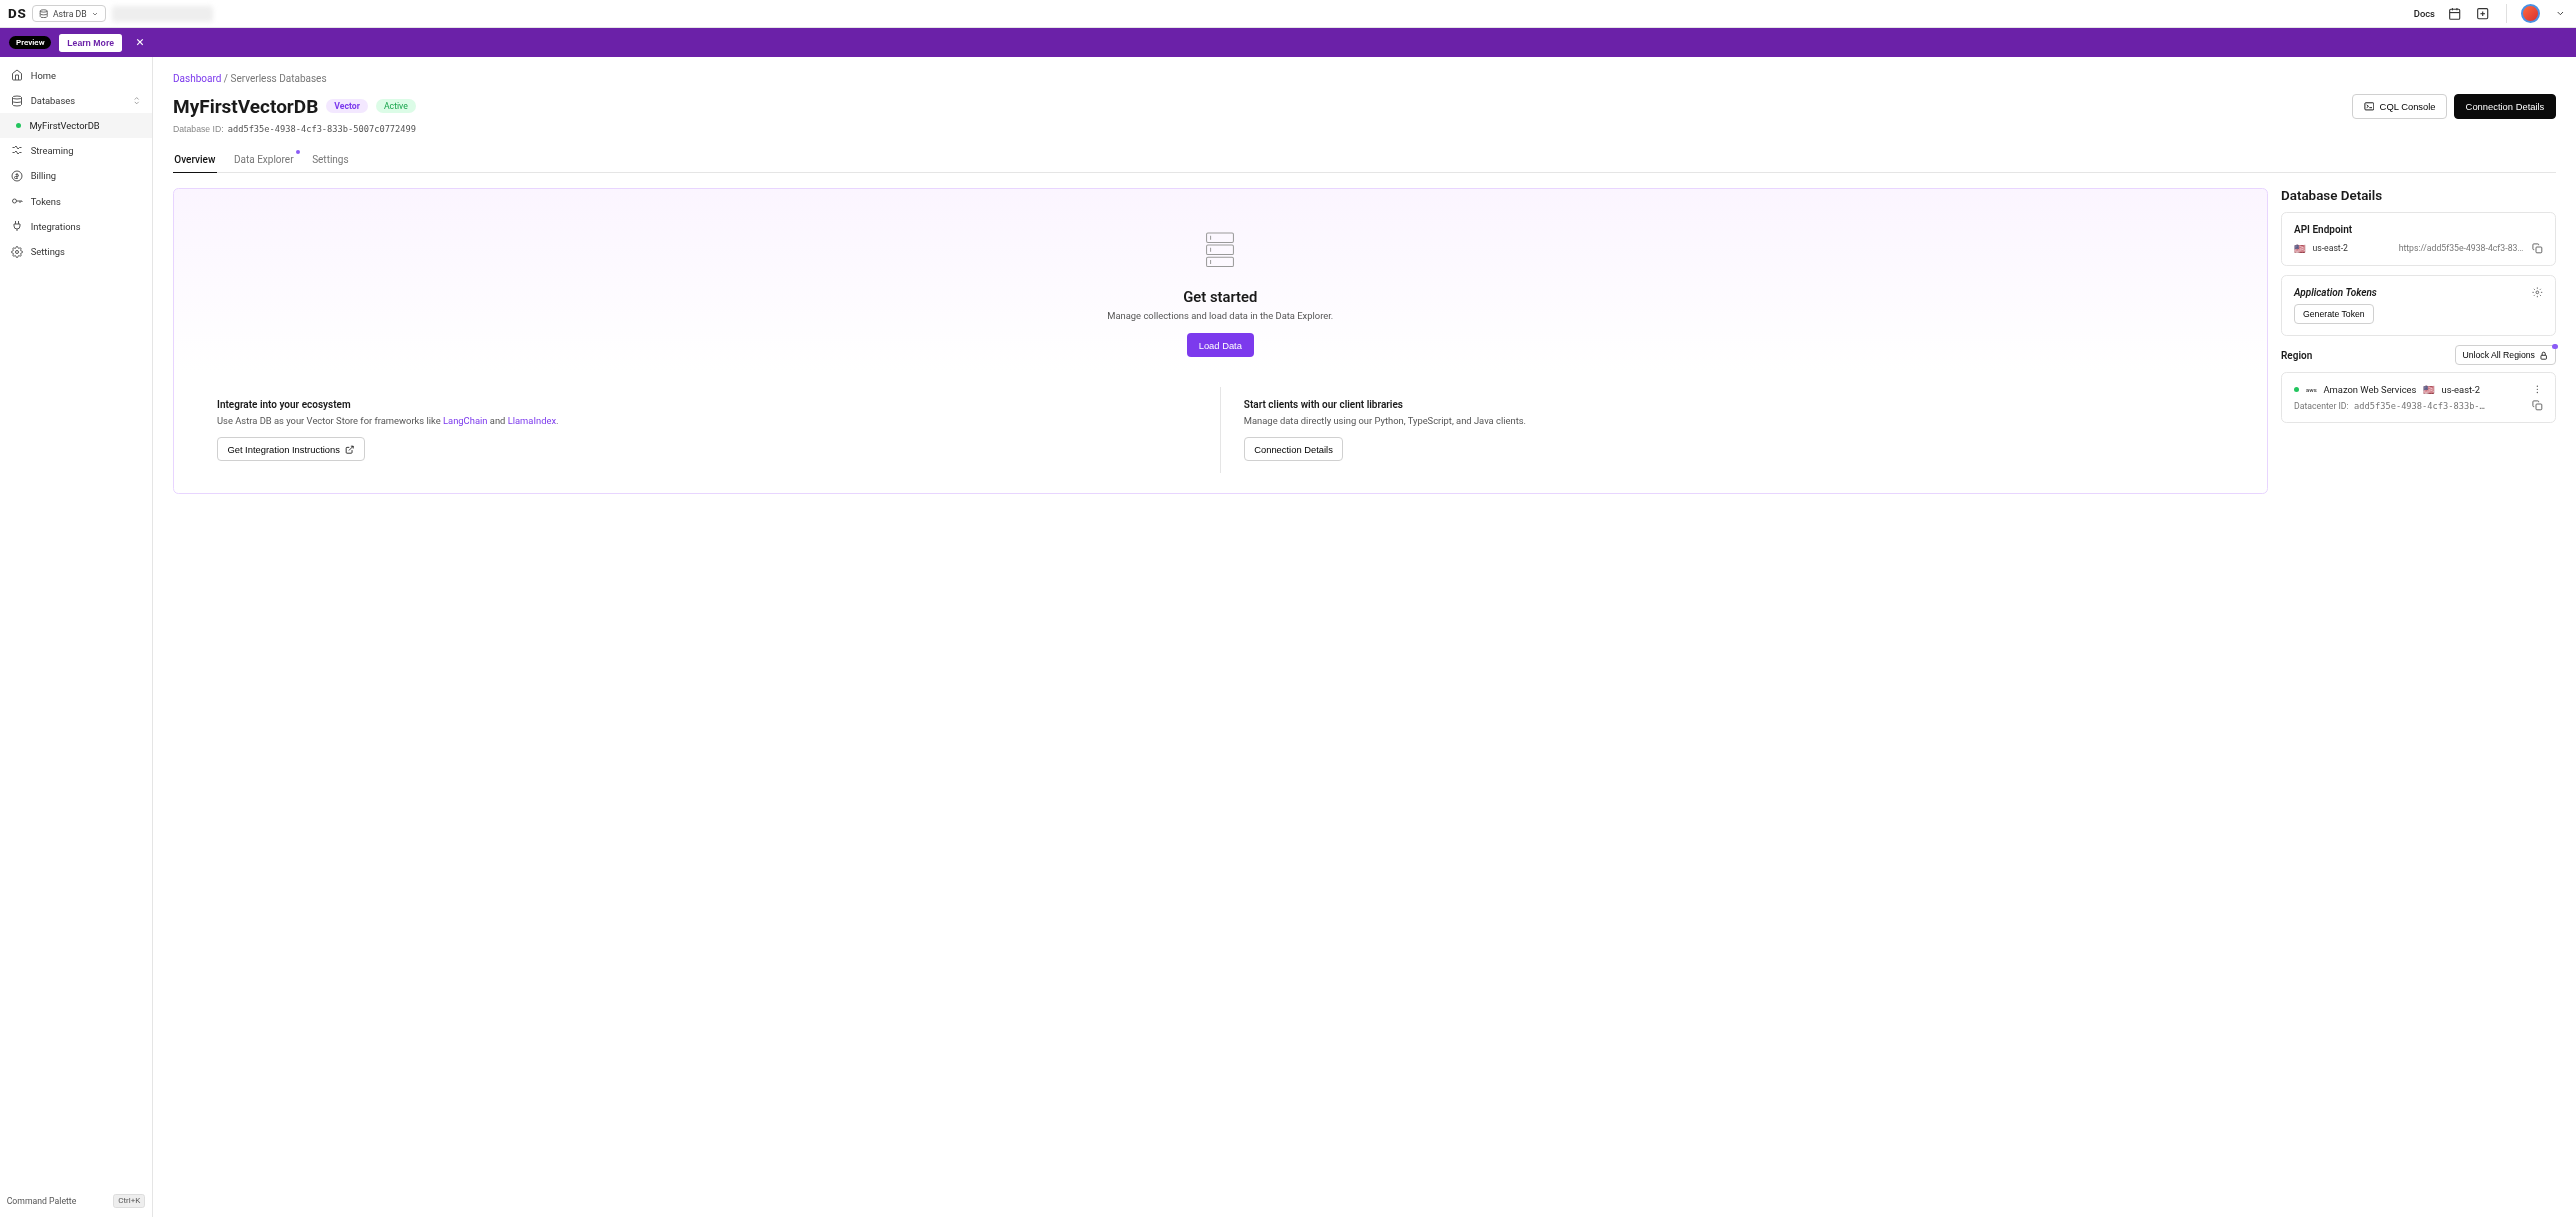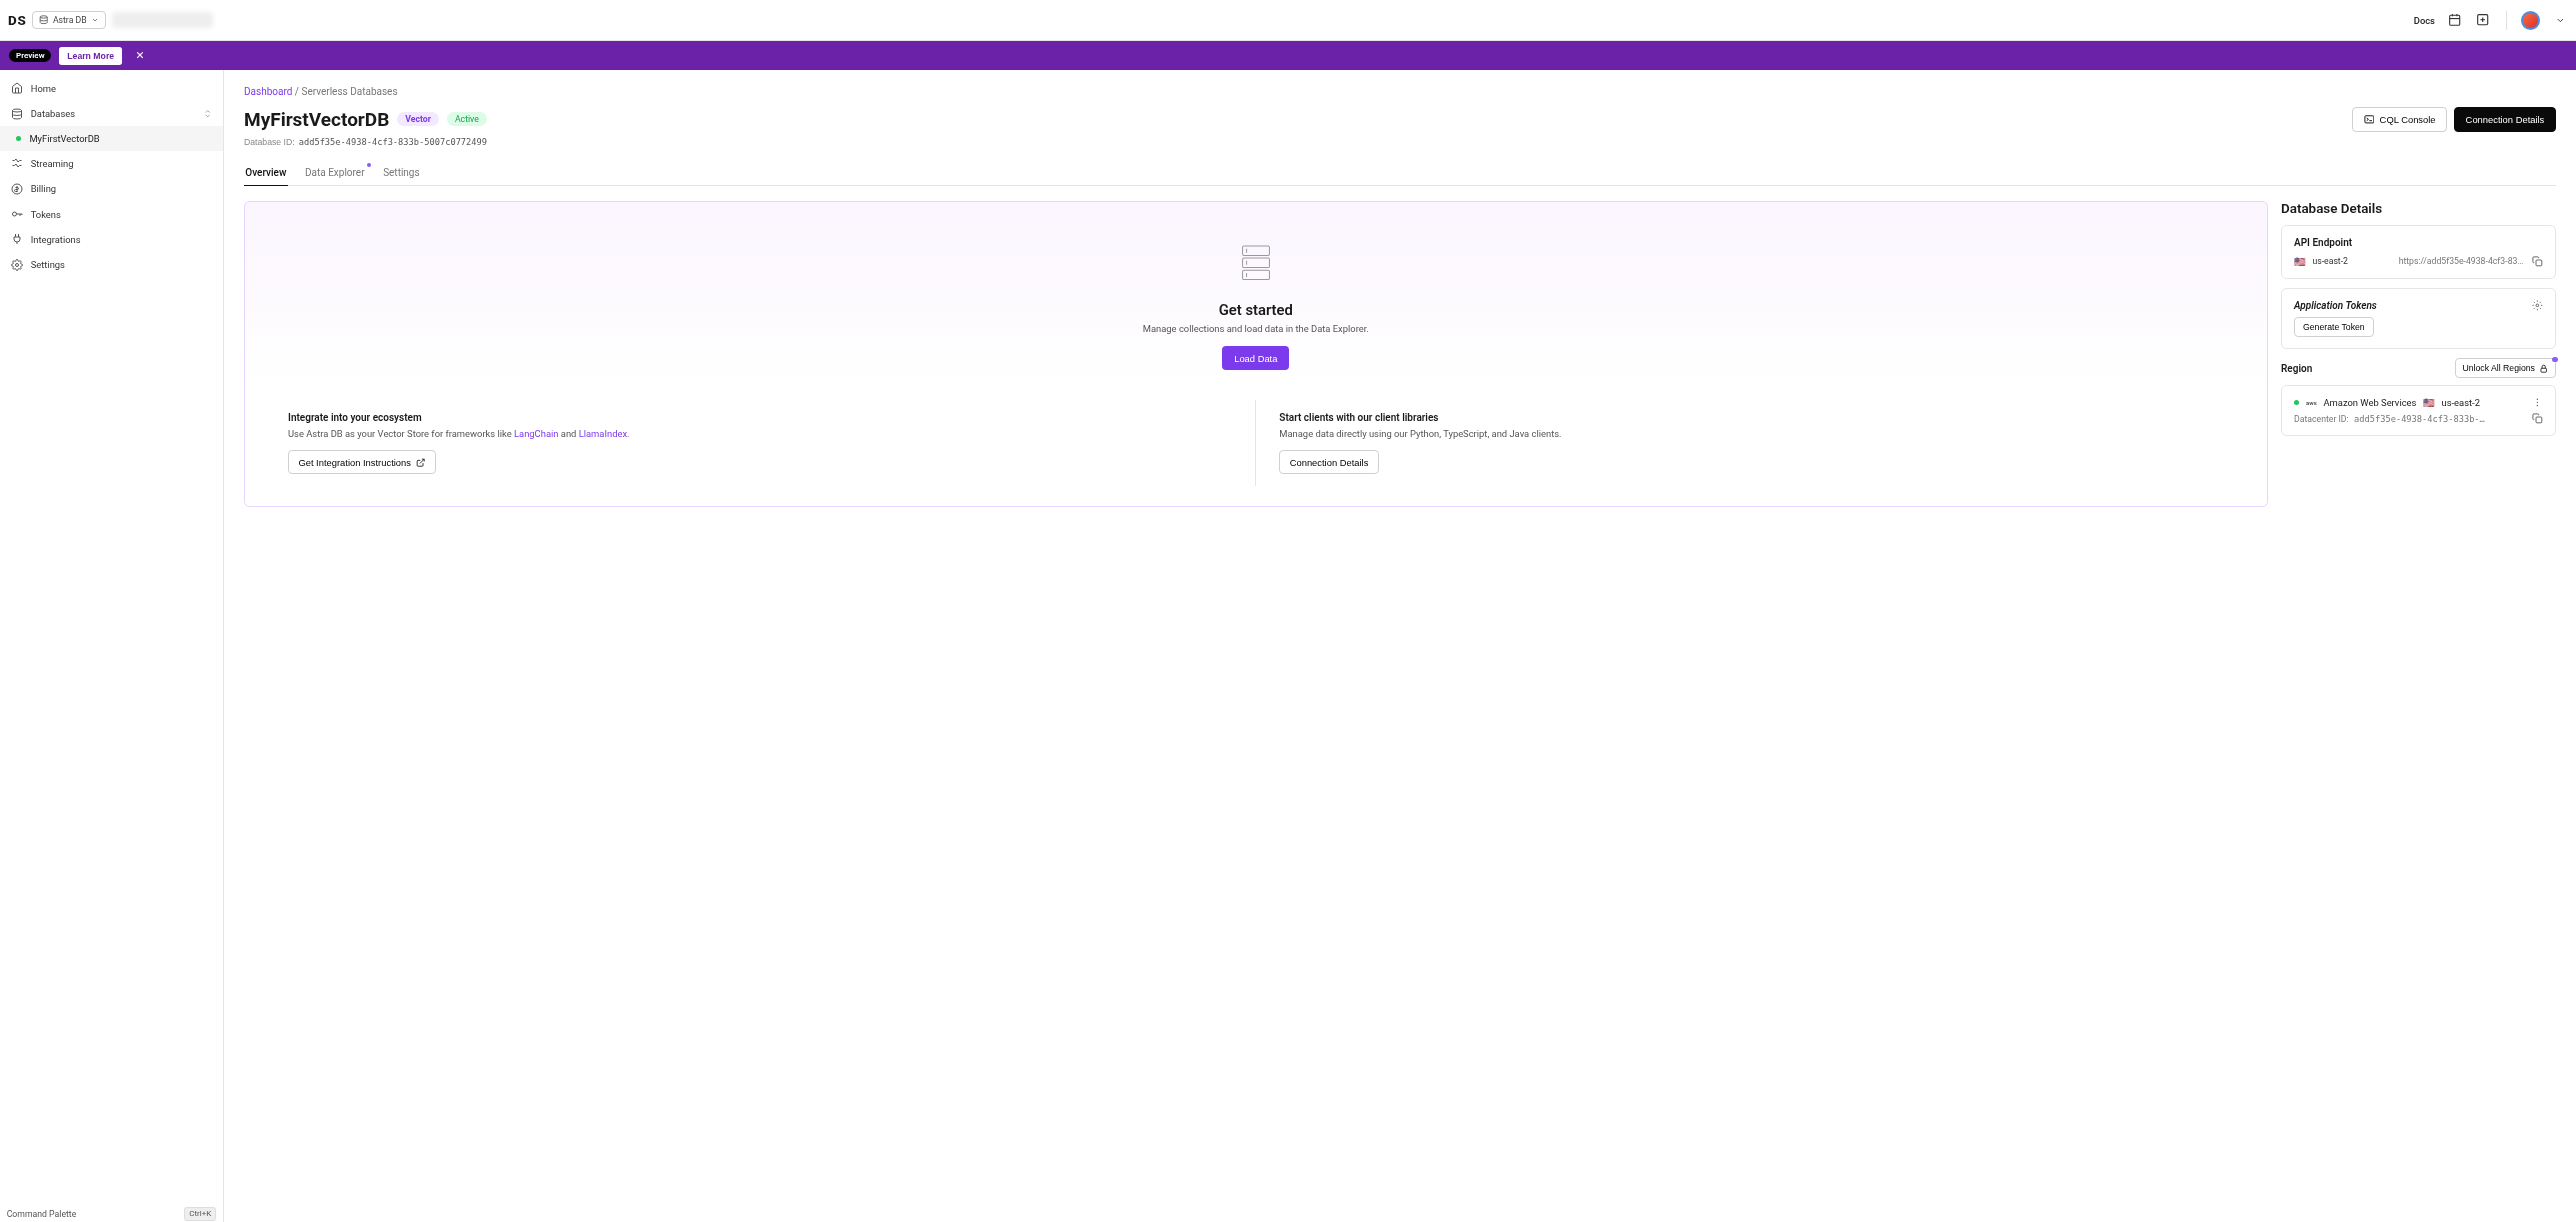--- a/index.html
+++ b/index.html
@@ -1,39 +1,39 @@
 <!DOCTYPE html>
 <html style="font-size:10.7px"><head>
 <meta charset="utf-8">
 <style>
 * { box-sizing: border-box; margin: 0; padding: 0; }
 body { font-family: -apple-system, BlinkMacSystemFont, "Segoe UI", Roboto, sans-serif; font-size: 9.4px; color: #1a1a1a; background:#fff; }
 svg { display:block; }
 
 
-.topbar { height:41px; display:flex; align-items:center; padding:0 8px; border-bottom:0.7px solid #e5e5e5;}
+.topbar { height:28px; display:flex; align-items:center; padding:0 8px; border-bottom:0.7px solid #e5e5e5;}
 .logo { font-weight:800; font-size:13.4px; letter-spacing:0.7px; margin-right:5.4px;}
 .org-pill { display:flex; align-items:center; gap:4px; border:0.7px solid #d0d0d0; border-radius:4px; padding:2.7px 6.7px; font-size:8.7px; color:#444; cursor:pointer;}
 .topbar-spacer{flex:1;}
 .topbar-right{display:flex;align-items:center;gap:12px;}
 .docs-link{font-size:9.4px;color:#222;font-weight:500;cursor:pointer;}
 .icon-btn{width:16px;height:16px;display:flex;align-items:center;justify-content:center;cursor:pointer;color:#333;}
 .avatar{width:19px;height:19px;border-radius:50%;background:linear-gradient(135deg,#ff6a3d,#d63031);border:2px solid #4a90e2;position:relative;}
 .topbar-sep{width:0.7px;height:19px;background:#e0e0e0;margin:0 2.7px;}
 
 
 .banner{background:#6b21a8;color:#fff;display:flex;align-items:center;padding:5.4px 9.4px;gap:8px;}
 .banner-badge{background:#000;color:#fff;padding:2px 6.7px;border-radius:8px;font-size:8px;font-weight:600;}
 .banner-text{flex:1;font-size:9.4px;}
 .banner-btn{background:#fff;color:#6b21a8;border:none;padding:4px 8px;border-radius:2.7px;font-weight:600;font-size:8.7px;cursor:pointer;}
 .banner-close{color:#fff;cursor:pointer;padding:2.7px 5.4px;font-size:10.7px;}
 
 
 .layout{display:flex;height:calc(100vh - 62px);}
-.sidebar{width:224px;border-right:0.7px solid #e5e5e5;display:flex;flex-direction:column;padding-top:5.4px;position:relative;}
+.sidebar{width:153px;border-right:0.7px solid #e5e5e5;display:flex;flex-direction:column;padding-top:5.4px;position:relative;}
 .nav-item{display:flex;align-items:center;gap:8px;padding:6.7px 10.7px;font-size:9.4px;color:#333;cursor:pointer;}
 .nav-icon{width:12px;height:12px;flex-shrink:0;display:flex;align-items:center;justify-content:center;color:#555;}
 .nav-collapse{margin-left:auto;color:#888;}
 .nav-sub{display:flex;align-items:center;gap:8px;padding:6.7px 10.7px 6.7px 16px;background:#f5f5f5;font-size:9.4px;}
 .status-dot{width:5.4px;height:5.4px;border-radius:50%;background:#22c55e;}
 .sidebar-bottom{margin-top:auto;padding:9.4px 6.7px;display:flex;align-items:center;justify-content:space-between;}
 .cmd-label{color:#555;font-size:8.7px;}
 .kbd{background:#eee;border:0.7px solid #ddd;border-radius:2.7px;padding:1.3px 4px;font-size:8px;color:#555;}
 
 

